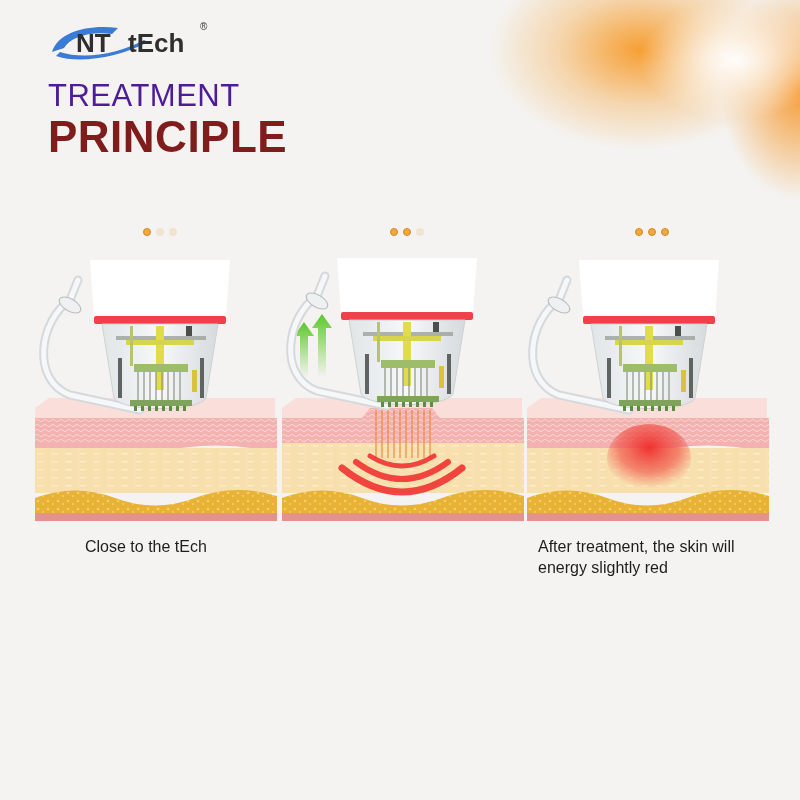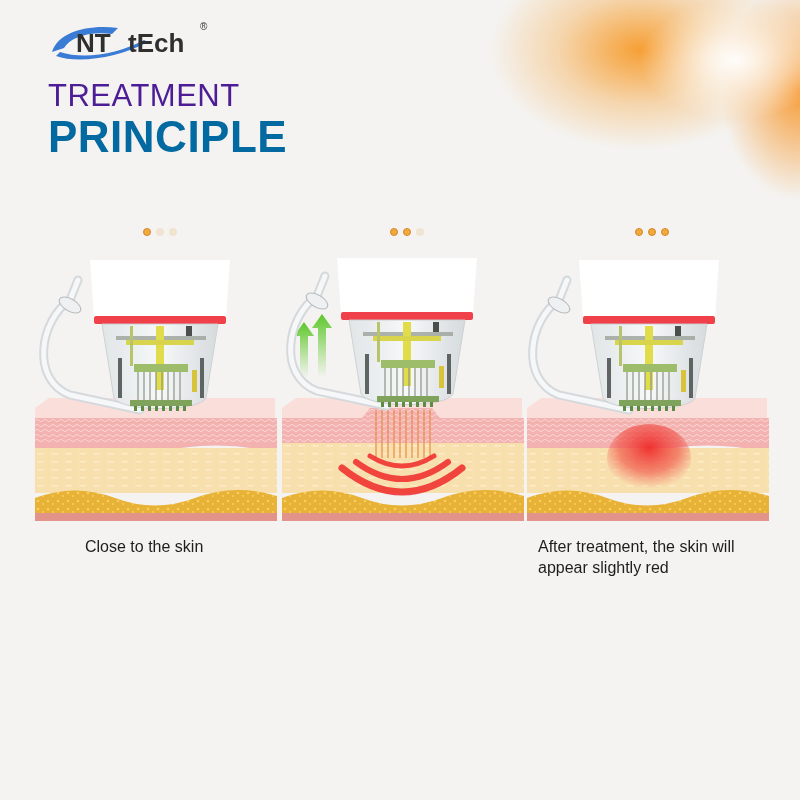--- a/index.html
+++ b/index.html
@@ -16,21 +16,21 @@
       radial-gradient(ellipse 80px 110px at 800px 90px, rgba(247,140,20,0.85) 0%, rgba(247,150,40,0) 100%);
   }
   .logo { position:absolute; left:48px; top:18px; width:170px; height:46px; }
   .logo svg { width:170px; height:46px; }
   .title-1 {
     position:absolute; left:48px; top:78px; margin:0;
     font-size:31px; font-weight:400; color:#4c1d95; letter-spacing:0.5px;
   }
   .title-2 {
     position:absolute; left:48px; top:112px; margin:0;
-    font-size:44px; font-weight:700; color:#0369a1; letter-spacing:0.5px;
+    font-size:44px; font-weight:700; color:#7f1d1d; letter-spacing:0.5px;
   }
   .step { position:absolute; top:228px; width:250px; height:300px; }
   .dots { position:absolute; top:0; left:0; width:100%; display:flex; justify-content:center; gap:5px; }
   .dot { width:8px; height:8px; border-radius:50%; background:#f0e3d0; }
   .dot.on { background:#f2a83c; border:0.5px solid #d48a26; box-sizing:border-box; }
   .illus { position:absolute; top:30px; left:0; width:250px; height:265px; }
   .caption {
     position:absolute; margin:0; font-size:16px; line-height:21px; color:#1e1e1e;
   }
 </style>
@@ -134,21 +134,21 @@
   </div>
   <svg class="illus" viewBox="0 0 250 265">
     <path d="M0 150 L 14 140 L 240 140 L 240 160 L 0 160 Z" fill="#fbd8d4" opacity="0.8"></path>
     <rect x="0" y="160" width="242" height="25" fill="url(#epi)"></rect>
     <path d="M0 185 L 242 185 L 242 195 Q 180 180, 120 195 T 0 190 Z" fill="#f3b2b0"></path>
     <rect x="0" y="190" width="242" height="45" fill="url(#derm)"></rect>
     <path d="M0 240 Q 40 225 80 240 T 160 240 T 242 238 L 242 258 L 0 258 Z" fill="url(#fat)"></path>
     <rect x="0" y="255" width="242" height="8" fill="#e2938a"></rect>
     <use href="#device" x="-5" y="2"></use>
   </svg>
-  <p class="caption" style="left:50px; top:308px;">Close to the skin</p>
+  <p class="caption" style="left:50px; top:308px;">Close to the tEch</p>
 </div>
 
 <div class="step" style="left:282px;">
   <div class="dots">
     <span class="dot on"></span>
     <span class="dot on"></span>
     <span class="dot"></span>
   </div>
   <svg class="illus" viewBox="0 0 250 265">
     <path d="M0 150 L 14 140 L 240 140 L 240 160 L 0 160 Z" fill="#fbd8d4" opacity="0.8"></path>
@@ -190,14 +190,14 @@
   <svg class="illus" viewBox="0 0 250 265">
     <path d="M0 150 L 14 140 L 240 140 L 240 160 L 0 160 Z" fill="#fbd8d4" opacity="0.8"></path>
     <rect x="0" y="160" width="242" height="25" fill="url(#epi)"></rect>
     <path d="M0 185 L 242 185 L 242 195 Q 180 180, 120 195 T 0 190 Z" fill="#f3b2b0"></path>
     <rect x="0" y="190" width="242" height="45" fill="url(#derm)"></rect>
     <path d="M0 240 Q 40 225 80 240 T 160 240 T 242 238 L 242 258 L 0 258 Z" fill="url(#fat)"></path>
     <rect x="0" y="255" width="242" height="8" fill="#e2938a"></rect>
     <ellipse cx="122" cy="200" rx="42" ry="34" fill="url(#redspot)"></ellipse>
     <use href="#device" x="-8" y="2"></use>
   </svg>
-  <p class="caption" style="left:11px; top:308px; width:230px;">After treatment, the skin will appear slightly red</p>
+  <p class="caption" style="left:11px; top:308px; width:230px;">After treatment, the skin will energy slightly red</p>
 </div>
 
 </body></html>

